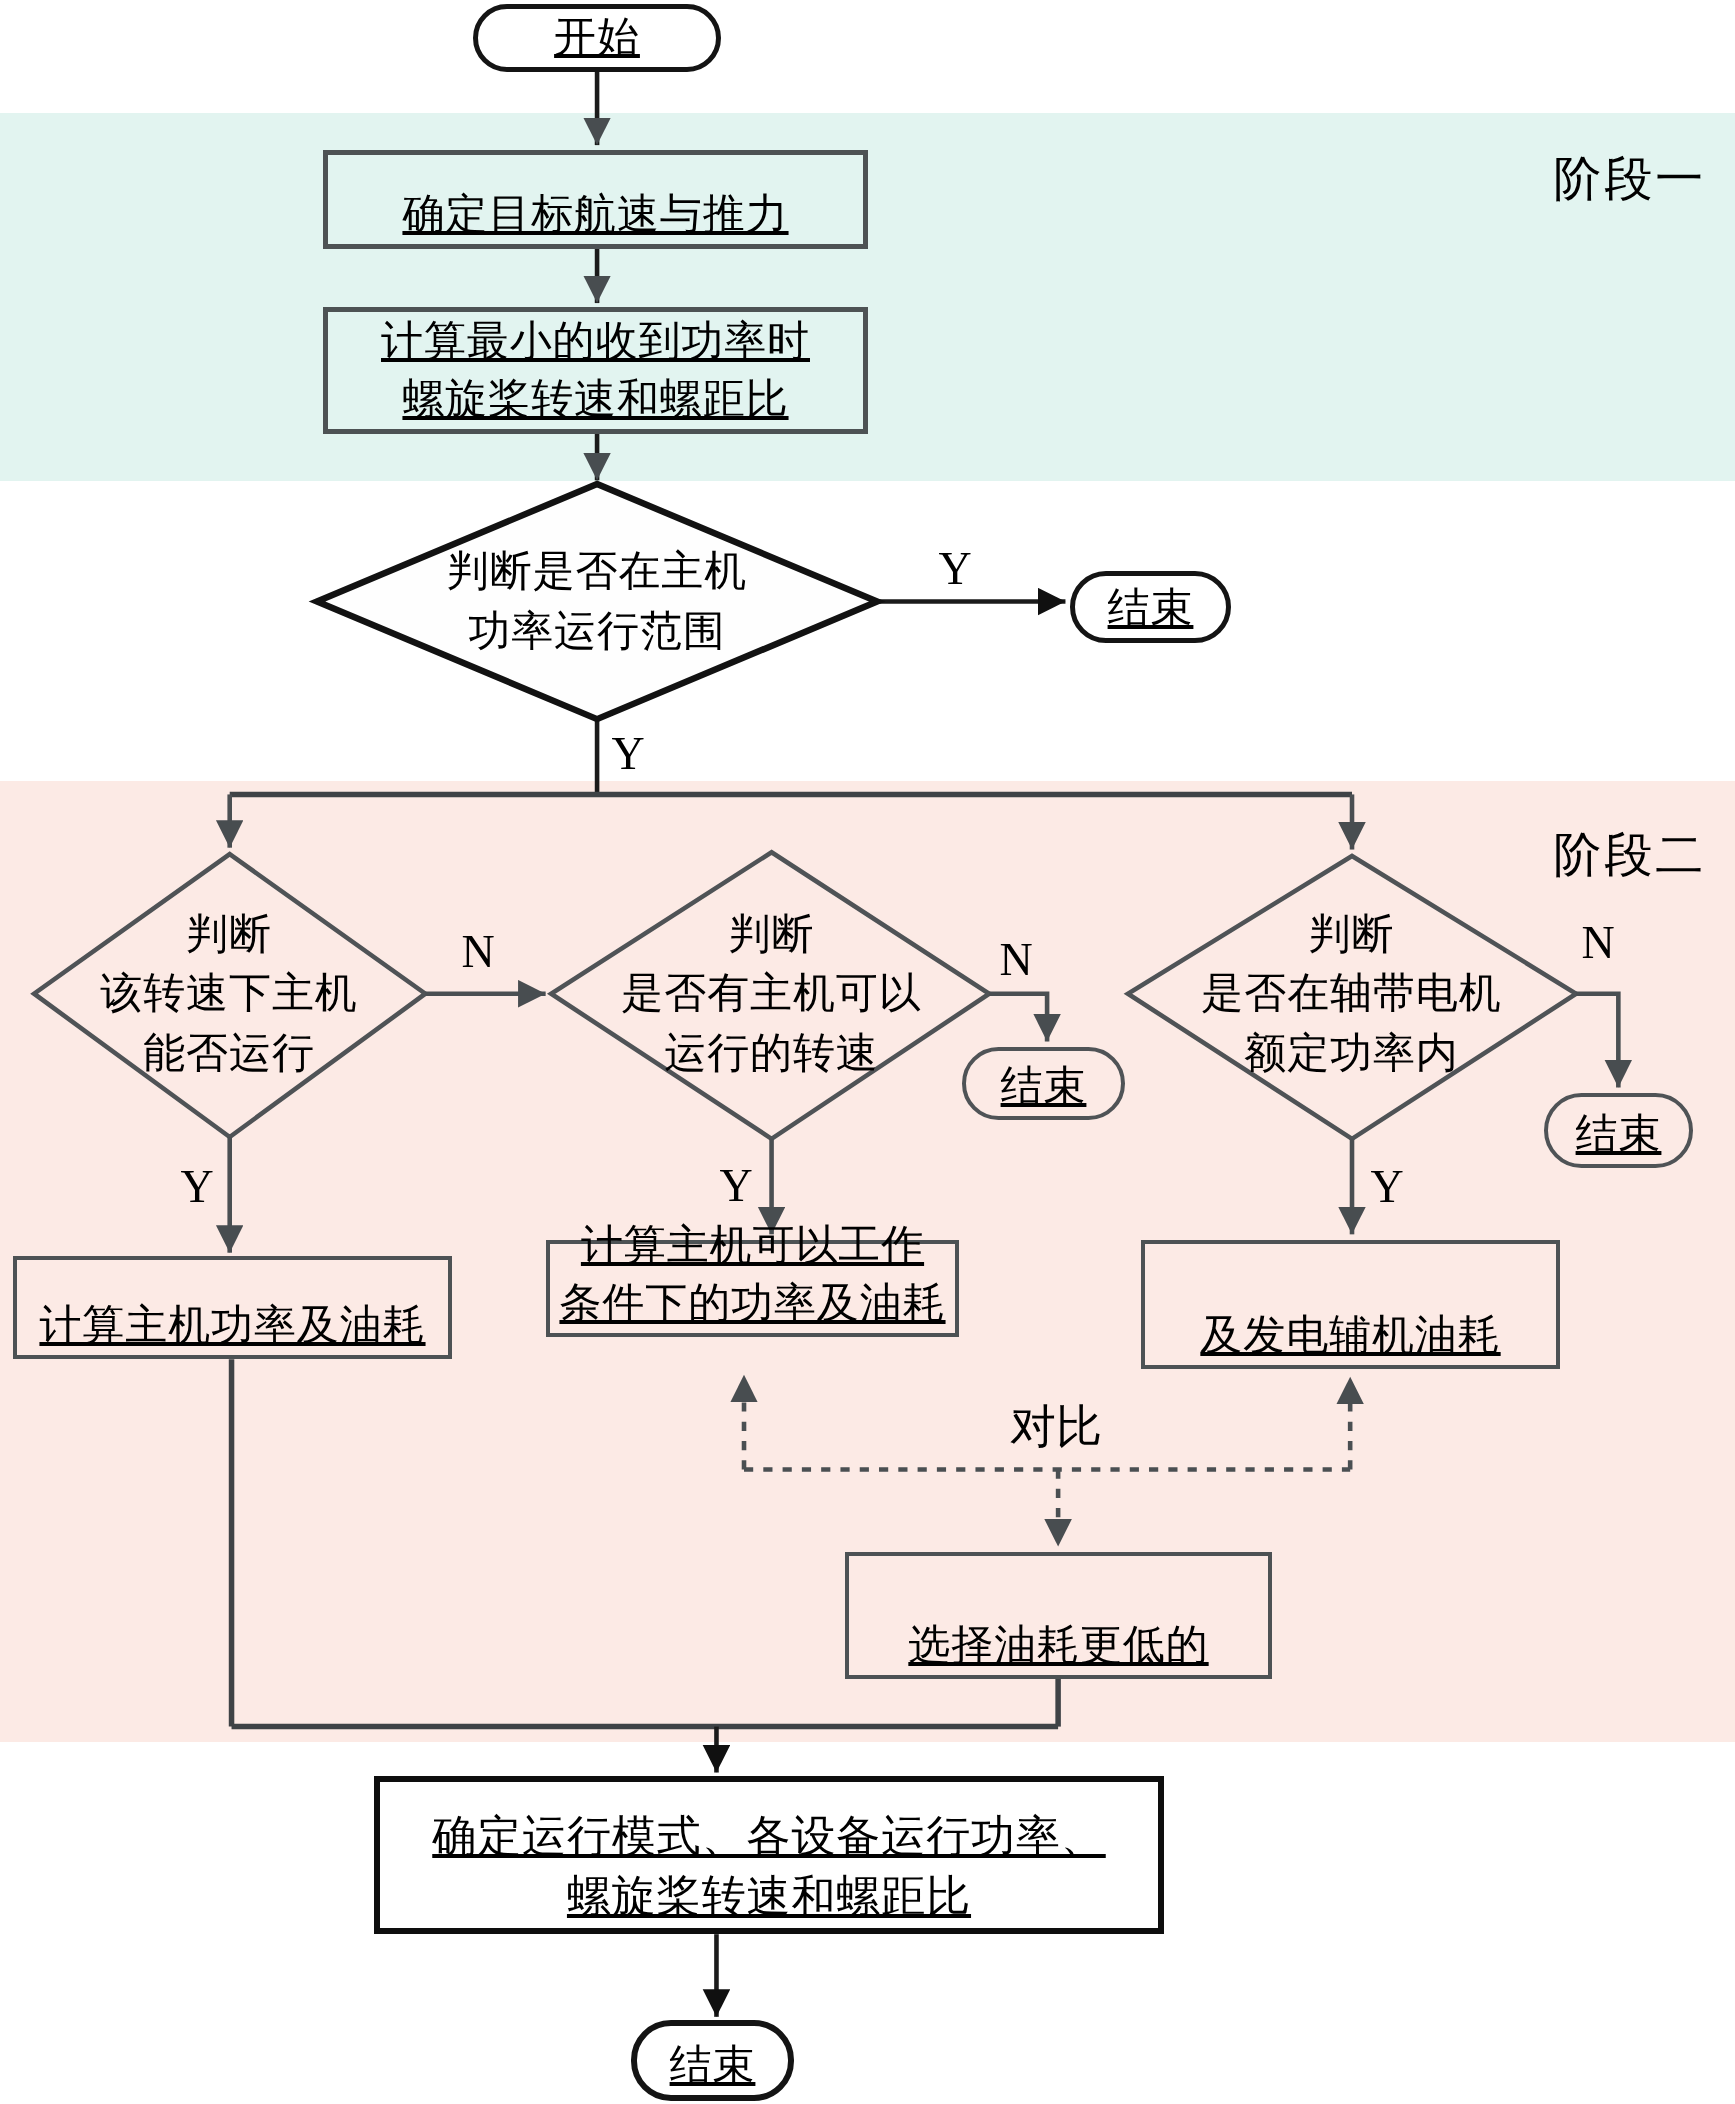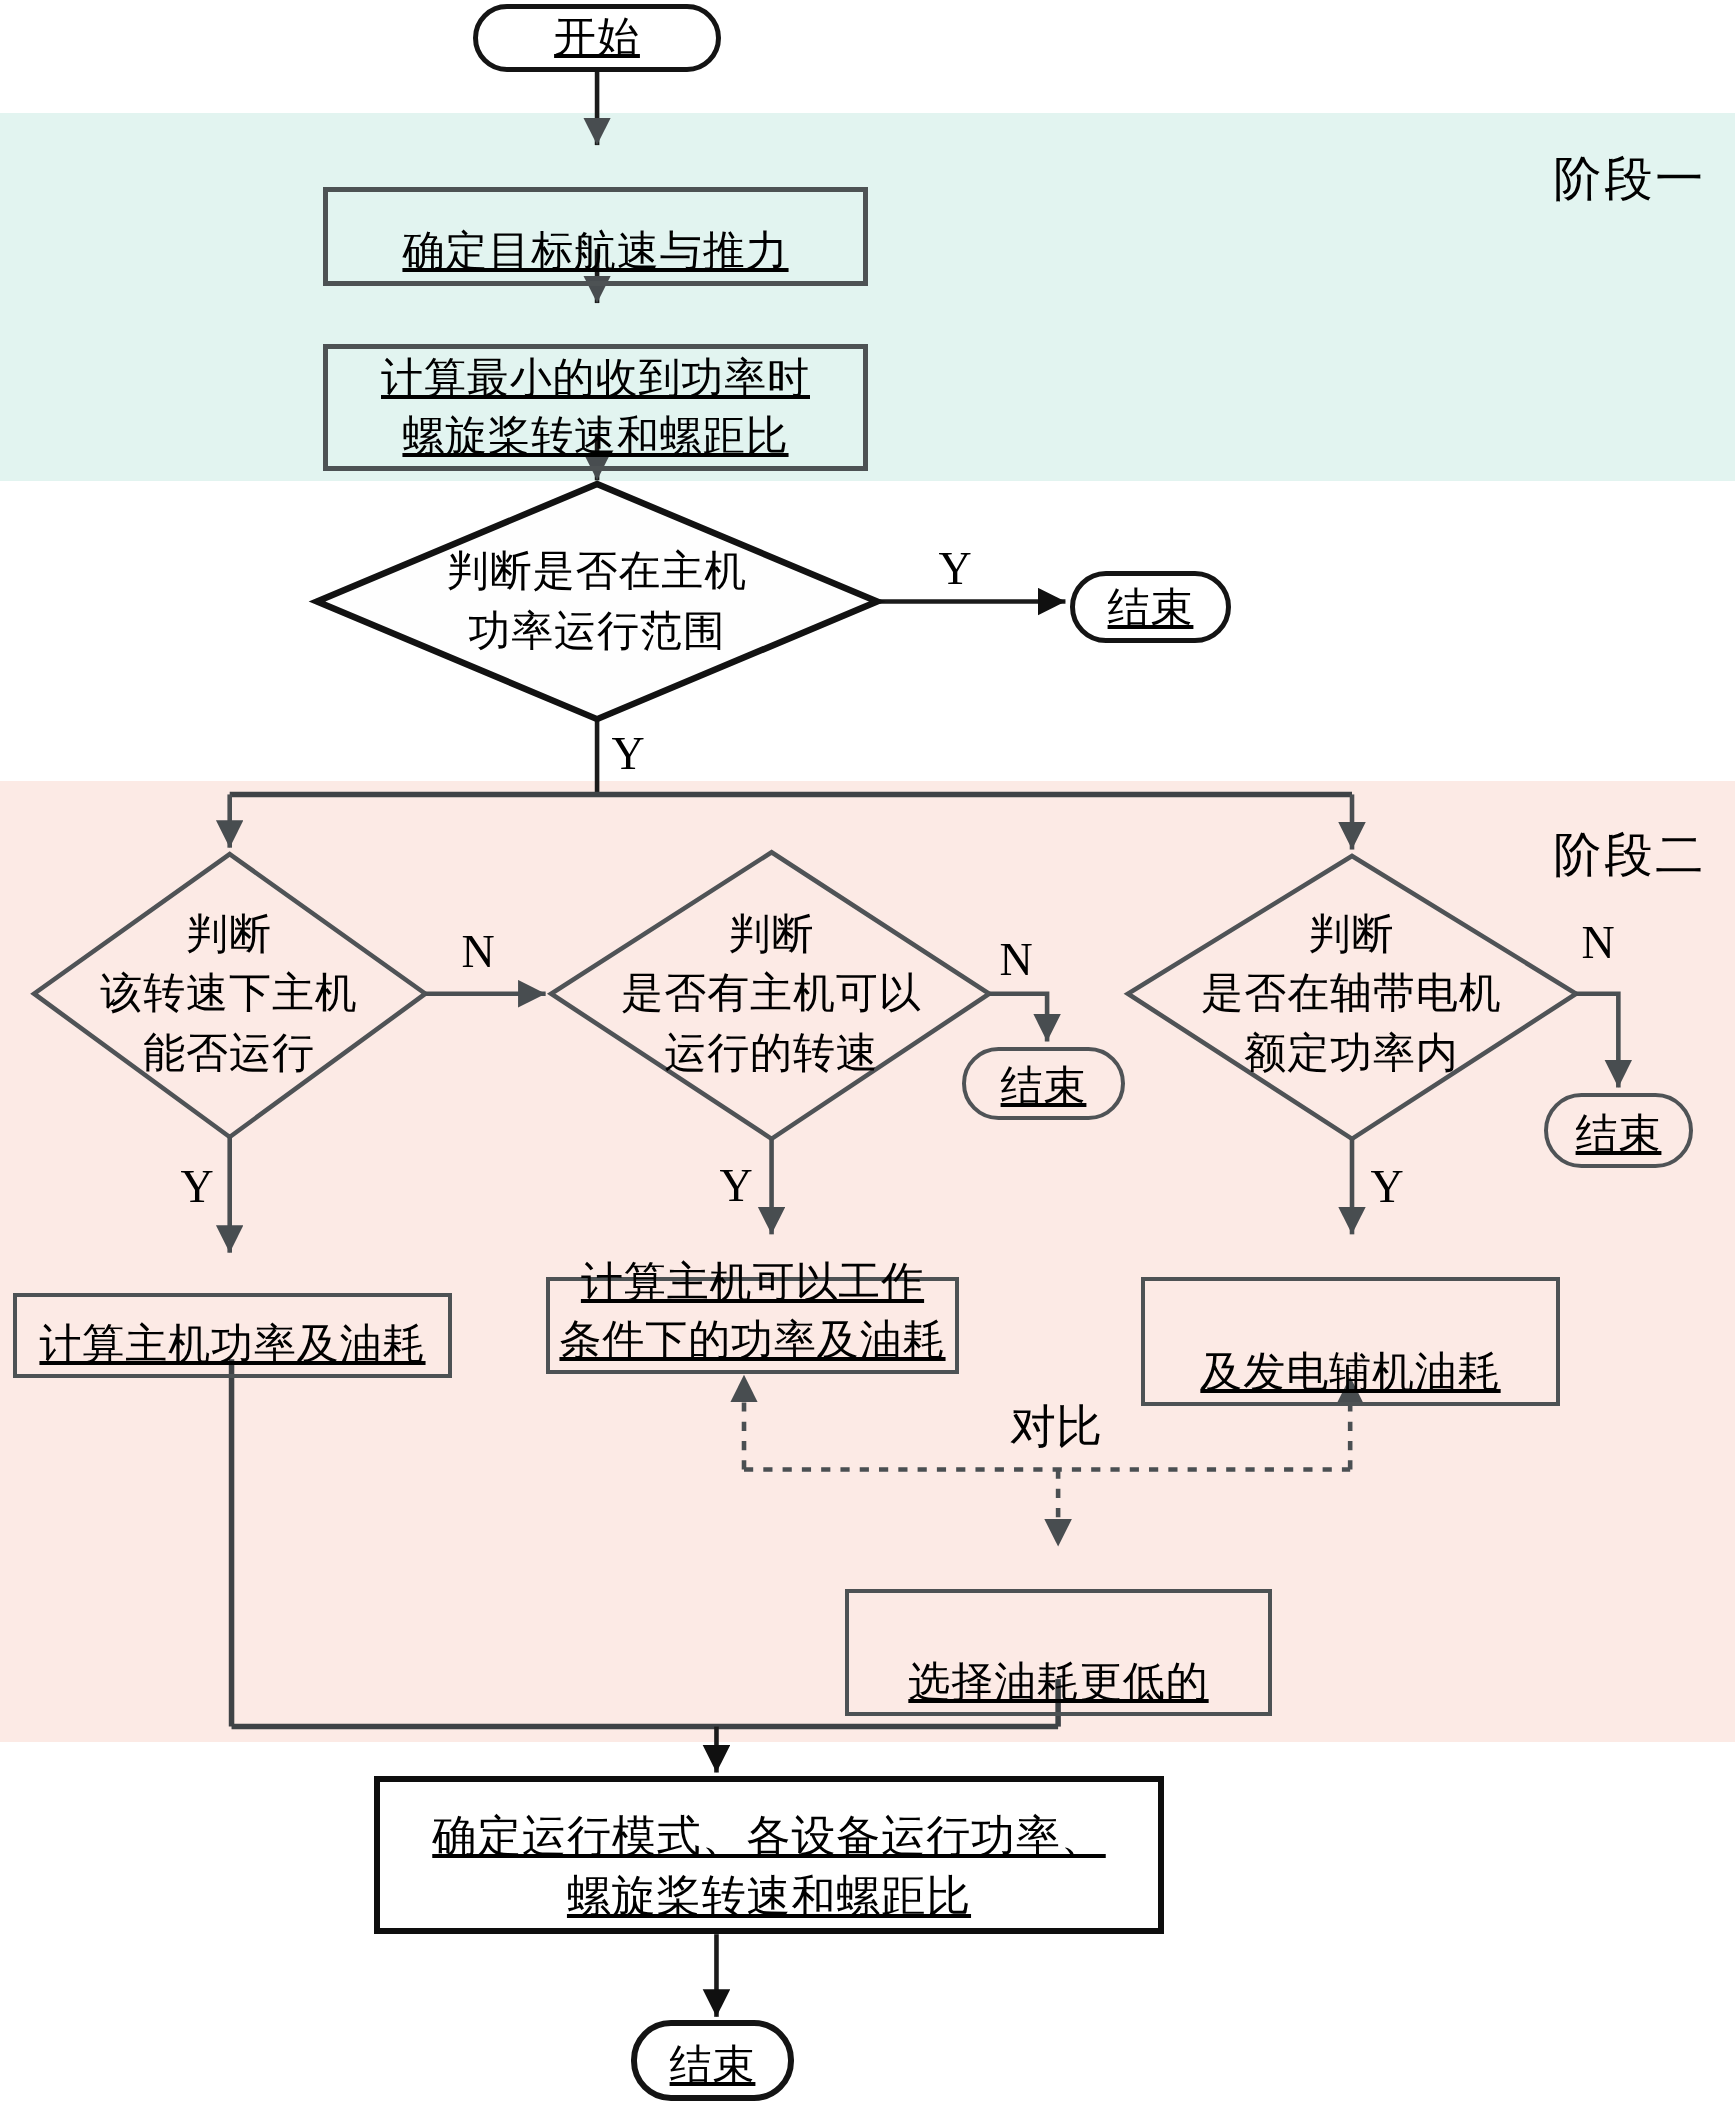--- a/index.html
+++ b/index.html
@@ -24,21 +24,21 @@
   .edge.merge{stroke:#3F4346;stroke-width:6;}
   .diamond{fill:none;stroke:#4F5356;stroke-width:5;}
   .diamond.dark{fill:#FEFEFE;stroke:#121212;stroke-width:7;}
   .node{
     position:absolute;box-sizing:border-box;z-index:2;
     display:flex;flex-direction:column;justify-content:flex-end;align-items:center;
     text-align:center;font-size:42px;line-height:1.38;letter-spacing:0.9px;
     background:transparent;
     text-decoration:underline;
   }
-  .node.rect{border:5.5px solid var(--box-border);margin-top:37px;}
+  .node.rect{border:5.5px solid var(--box-border);}
   .node.rect.thin{border-width:4.6px;}
   .node.terminal{border:5.5px solid #141414;background:#ffffff;}
   .node.terminal.pink{border:4.6px solid #4F5356;background:transparent;}
   .node.final{border:6.4px solid #0E0E0E;background:#ffffff;font-size:44px;}
   .dtext{
     position:absolute;z-index:2;display:flex;flex-direction:column;
     justify-content:center;align-items:center;text-align:center;
     font-size:42px;line-height:1.42;letter-spacing:0.9px;background:transparent;
   }
   .elabel{
@@ -147,21 +147,21 @@
   </div>
 
   <div class="node terminal pink" style="left:962px;top:1047px;width:163px;height:73px;border-radius:37px">
     <div>结束</div>
   </div>
 
   <div class="node terminal pink" style="left:1544px;top:1093px;width:149px;height:75px;border-radius:38px">
     <div>结束</div>
   </div>
 
-  <div class="node rect thin" style="left:13px;top:1256px;width:439px;height:85px">
+  <div class="node rect thin" style="left:13px;top:1256px;width:439px;height:103px">
     <div>计算主机功率及油耗</div>
   </div>
 
   <div class="node rect thin" style="left:546px;top:1240px;width:413px;height:97px">
     <div>计算主机可以工作</div>
     <div>条件下的功率及油耗</div>
   </div>
 
   <div class="node rect thin" style="left:1141px;top:1240px;width:419px;height:129px">
     <div>及发电辅机油耗</div>

